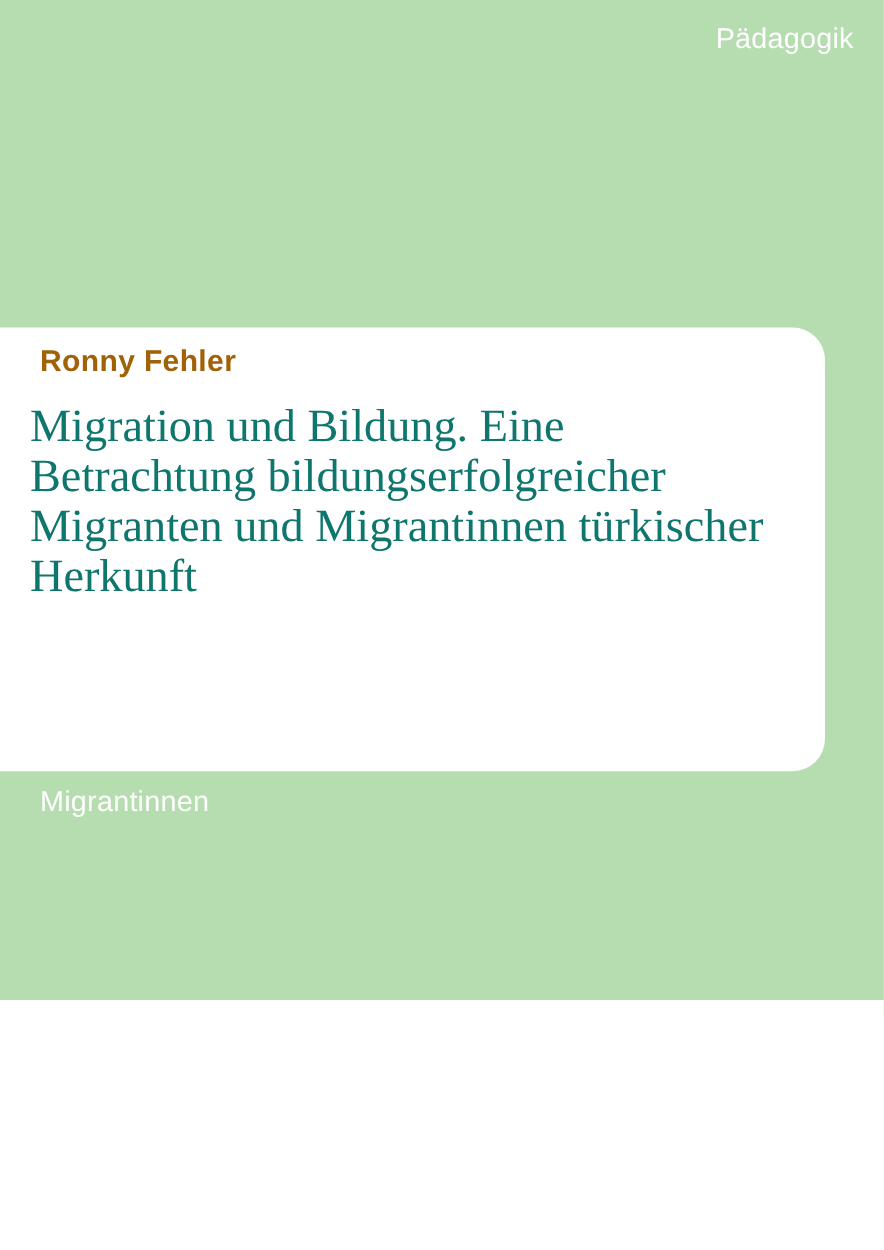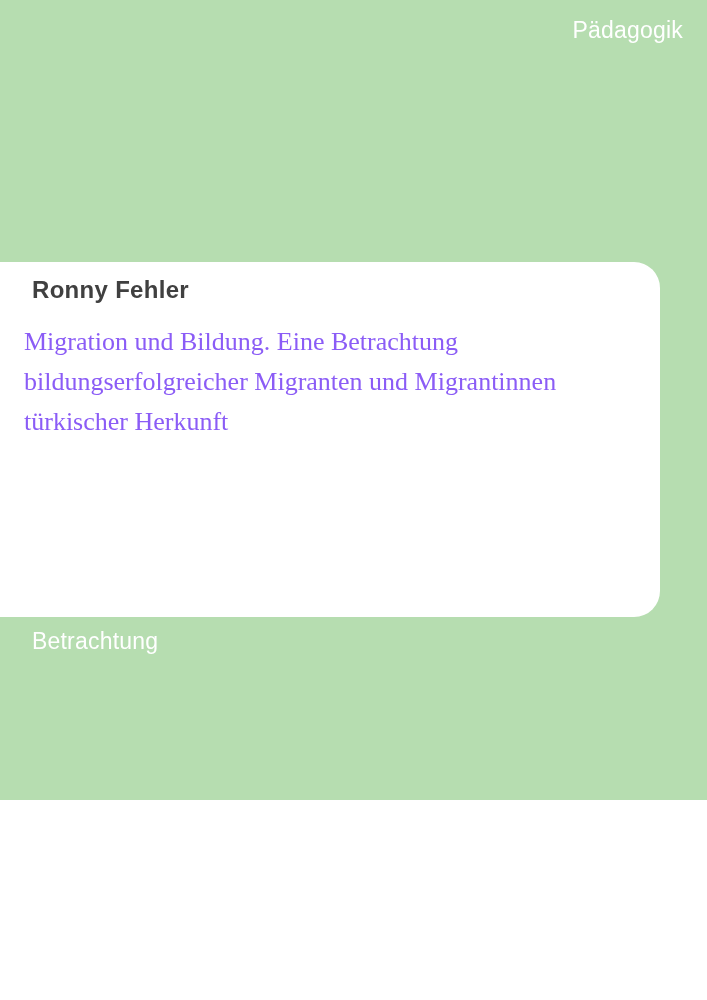--- a/index.html
+++ b/index.html
@@ -39,32 +39,32 @@
     border-top-right-radius: 26px;
     border-bottom-right-radius: 26px;
   }
   .author {
     position: absolute;
     left: 72px;
     top: 14px;
     font-family: "Liberation Sans", sans-serif;
     font-size: 24px;
     font-weight: bold;
-    color: #404040;
+    color: #a16207;
     letter-spacing: 0.3px;
   }
   .title {
     position: absolute;
     left: 64px;
     top: 60px;
     width: 590px;
     font-family: "Liberation Serif", serif;
-    font-size: 26px;
+    font-size: 37px;
     line-height: 40px;
-    color: #8b5cf6;
+    color: #0f766e;
     font-weight: normal;
     margin: 0;
   }
   .doctype {
     position: absolute;
     left: 32px;
     top: 628px;
     font-family: "Liberation Sans", sans-serif;
     font-size: 23px;
     color: #ffffff;
@@ -133,21 +133,21 @@
 
 <div class="cover">
 
   <div class="category">Pädagogik</div>
 
   <div class="white-card">
     <div class="author">Ronny Fehler</div>
     <h1 class="title">Migration und Bildung. Eine Betrachtung bildungserfolgreicher Migranten und Migrantinnen türkischer Herkunft</h1>
   </div>
 
-  <div class="doctype">Betrachtung</div>
+  <div class="doctype">Migrantinnen</div>
 
   <div class="grin-logo">
     <div class="grin-letters">
       <span class="letter">G</span>
       <span class="letter">R</span>
       <span class="letter">I</span>
       <span class="letter">N</span>
       <span class="grin-smiley"></span>
     </div>
   </div>

